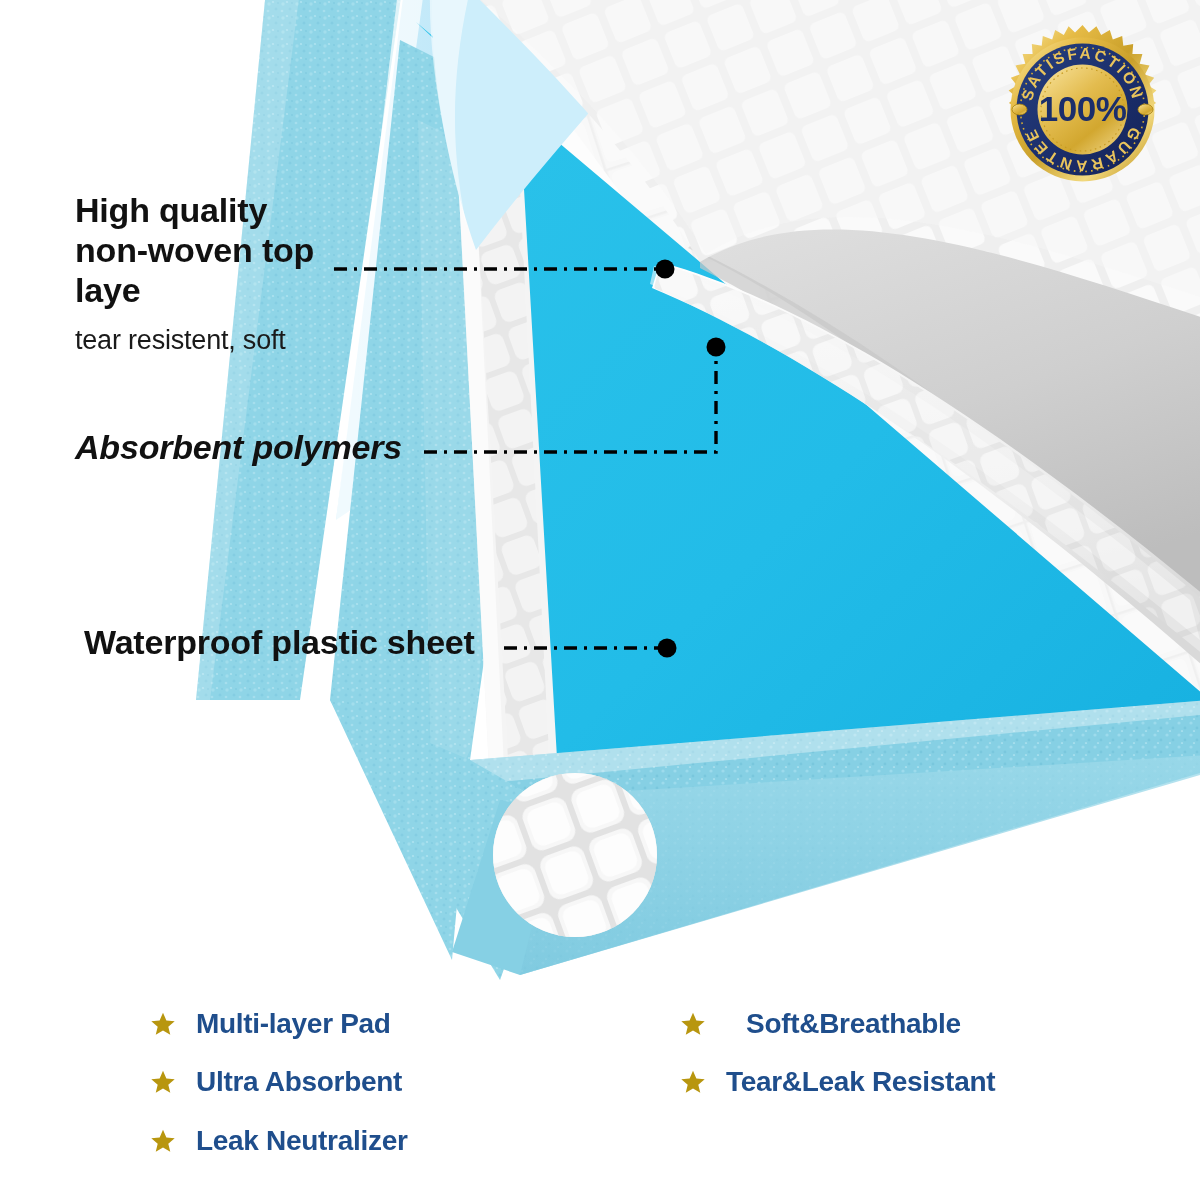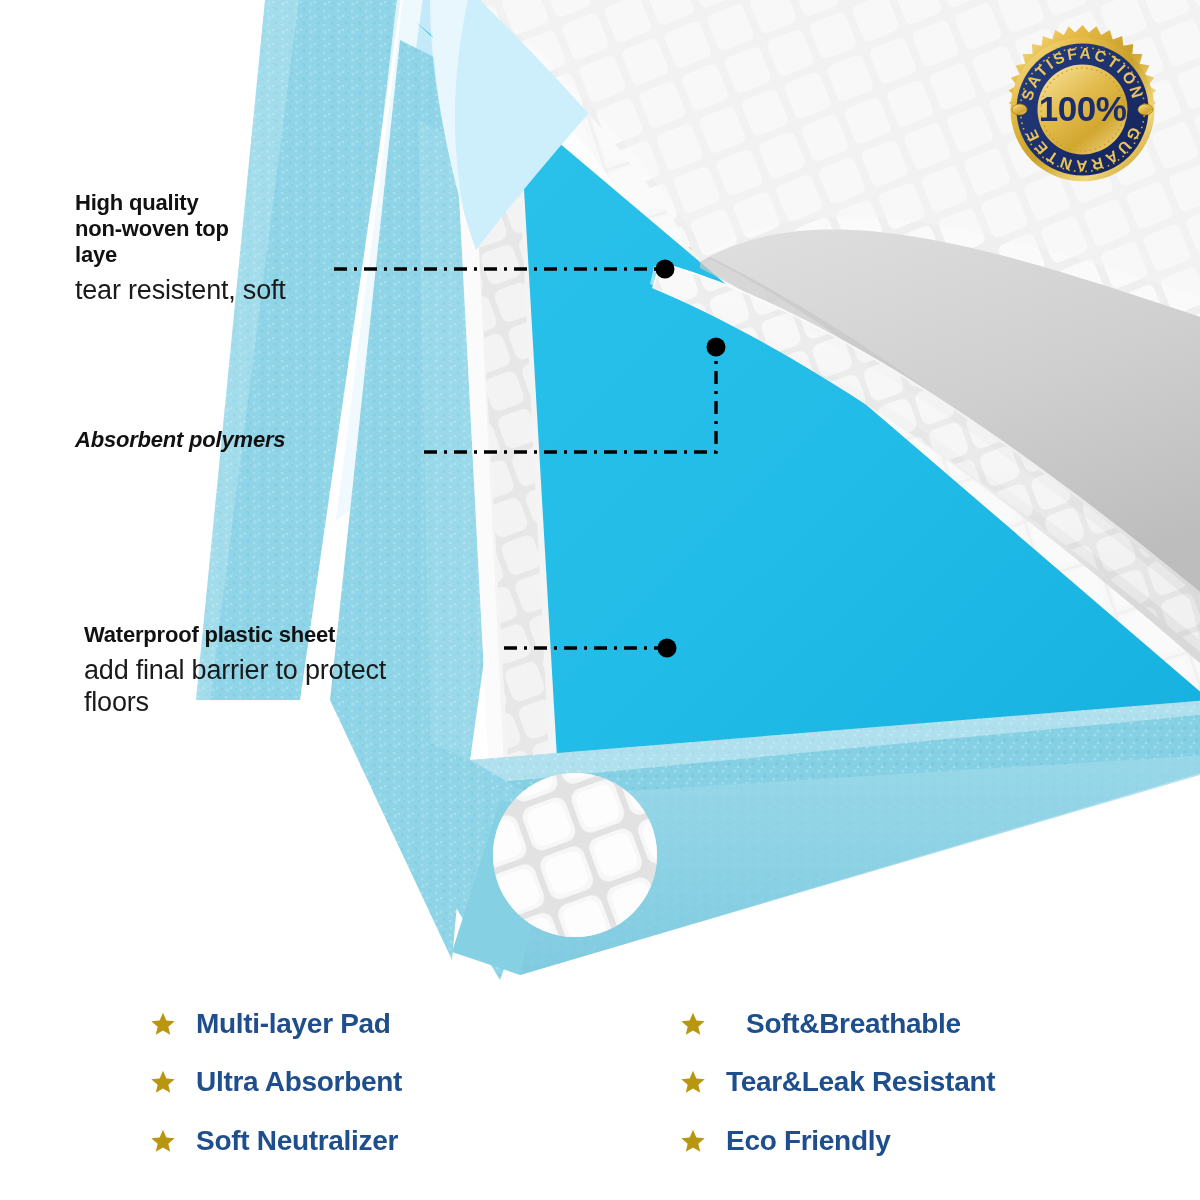--- a/index.html
+++ b/index.html
@@ -12,26 +12,26 @@
   }
   #stage{position:absolute;inset:0;width:1200px;height:1200px;overflow:hidden;background:#fff;}
 
   
   #product-figure{position:absolute;left:0;top:0;width:1200px;height:990px;overflow:hidden;}
   #product-svg{position:absolute;left:0;top:0;}
 
   
   .callout{position:absolute;}
   .callout .c-title{
-    font-size:22px;font-weight:bold;color:#111;line-height:1.18;
+    font-size:34px;font-weight:bold;color:#111;line-height:1.18;
     letter-spacing:-0.2px;white-space:pre-line;
   }
   .callout .c-sub{
     font-size:27px;font-weight:normal;color:#1a1a1a;line-height:1.2;
-    letter-spacing:-0.2px;white-space:pre-line;margin-top:6px;
+    letter-spacing:-0.2px;white-space:pre-line;margin-top:14px;
   }
   #callout-top{left:75px;top:190px;width:300px;}
   #callout-mid{left:75px;top:427px;width:430px;font-style:italic;}
   #callout-bot{left:84px;top:622px;width:430px;}
 
   
   #guarantee-badge{position:absolute;left:995px;top:22px;width:175px;height:175px;}
 
   
   #feature-list{
@@ -221,22 +221,20 @@
 laye</div>
     <div class="c-sub">tear resistent, soft</div>
   </div>
 
   <div class="callout" id="callout-mid">
     <div class="c-title">Absorbent polymers</div>
   </div>
 
   <div class="callout" id="callout-bot">
     <div class="c-title">Waterproof plastic sheet</div>
-    <div class="c-sub">add final barrier to protect
-floors</div>
   </div>
 
   <div id="guarantee-badge">
     <svg width="175" height="175" viewBox="0 0 175 175" xmlns="http://www.w3.org/2000/svg">
       <defs>
         <linearGradient id="bGold" x1="0" y1="0" x2="1" y2="1">
           <stop offset="0%" stop-color="#fbefb0"></stop>
           <stop offset="25%" stop-color="#e6bb46"></stop>
           <stop offset="50%" stop-color="#caa02a"></stop>
           <stop offset="75%" stop-color="#f2d97e"></stop>
@@ -320,25 +318,19 @@
       <svg class="feature-star" viewBox="0 0 24 24">
         <polygon points="12,1.5 15.1,8.7 22.8,9.4 16.9,14.5 18.7,22 12,18 5.3,22 7.1,14.5 1.2,9.4 8.9,8.7" fill="#b8960f"></polygon>
       </svg>
       <span class="feature-label">Tear&amp;Leak Resistant</span>
     </div>
 
     <div class="feature-item" style="grid-column:1;grid-row:3;">
       <svg class="feature-star" viewBox="0 0 24 24">
         <polygon points="12,1.5 15.1,8.7 22.8,9.4 16.9,14.5 18.7,22 12,18 5.3,22 7.1,14.5 1.2,9.4 8.9,8.7" fill="#b8960f"></polygon>
       </svg>
-      <span class="feature-label">Soft Neutralizer</span>
-    </div>
-
-    <div class="feature-item" style="grid-column:2;grid-row:3;">
-      <svg class="feature-star" viewBox="0 0 24 24">
-        <polygon points="12,1.5 15.1,8.7 22.8,9.4 16.9,14.5 18.7,22 12,18 5.3,22 7.1,14.5 1.2,9.4 8.9,8.7" fill="#b8960f"></polygon>
-      </svg>
-      <span class="feature-label">Eco Friendly</span>
-    </div>
+      <span class="feature-label">Leak Neutralizer</span>
+    </div>
+
 
   </div>
 
 </div>
 
 </body></html>

